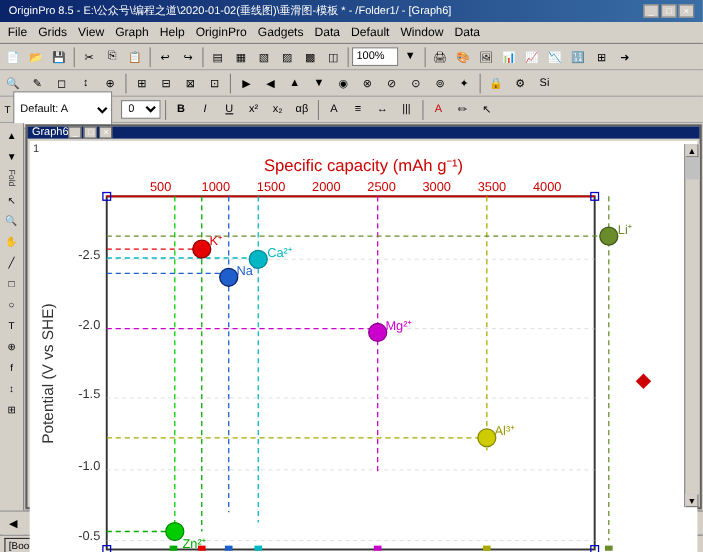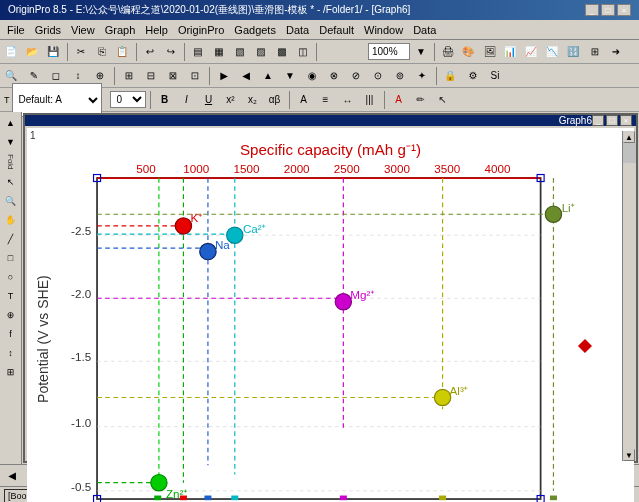--- a/index.html
+++ b/index.html
@@ -59,21 +59,21 @@
     .tool-sep { width: 1px; height: 18px; background: #808080; margin: 0 2px; }
     
     
     .zoom-box {
       border: 1px solid #808080;
       background: white;
       padding: 1px 3px;
       font-size: 10px;
       width: 42px;
       height: 17px;
-      display: flex; align-items: center; margin-left: 48px;
+      display: flex; align-items: center;
     }
 
     
     .format-toolbar {
       background: #d4d0c8;
       border-bottom: 1px solid #9a9a9a;
       display: flex;
       align-items: center;
       padding: 1px 4px;
       height: 24px;
@@ -113,21 +113,21 @@
       border: 1px solid transparent;
       display: flex; align-items: center; justify-content: center;
       cursor: pointer; font-size: 9px;
     }
     .graph-title-bar {
       background: #0a246a;
       color: white;
       height: 16px;
       display: flex;
       align-items: center;
-      justify-content: flex-end;
+      justify-content: flex-start;
       padding: 0 4px;
       font-size: 10px;
     }
     .graph-title-btns { display: flex; gap: 2px; }
     .graph-title-btn { width: 12px; height: 11px; background: #d4d0c8; border: 1px solid #606060; font-size: 8px; display: flex; align-items: center; justify-content: center; cursor: pointer; }
 
     
     .status-bar {
       background: #d4d0c8;
       border-top: 1px solid #808080;

